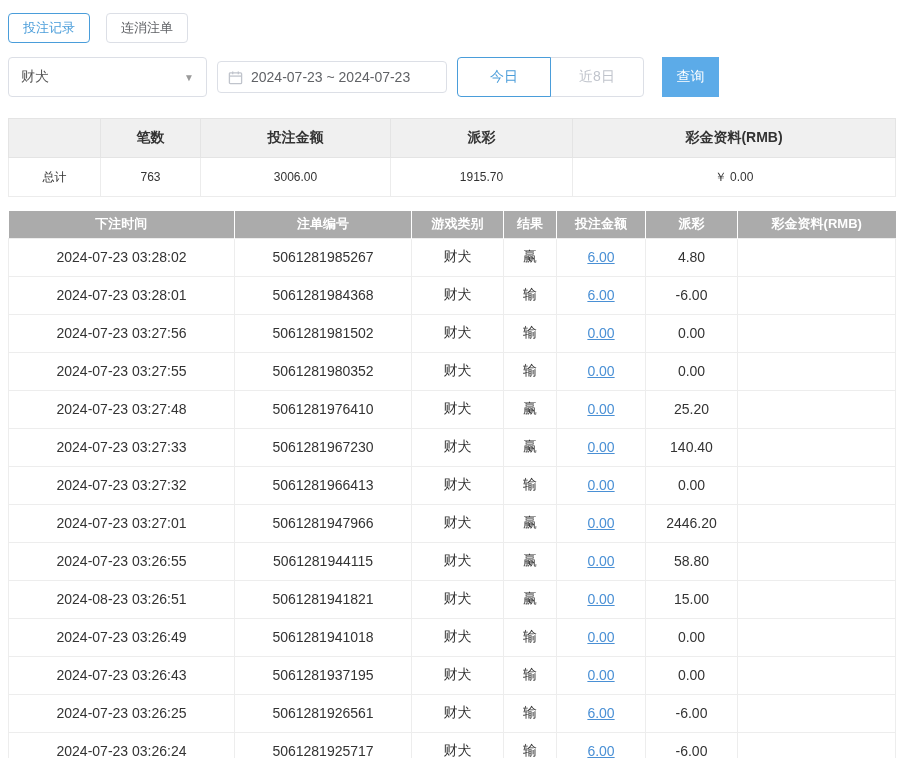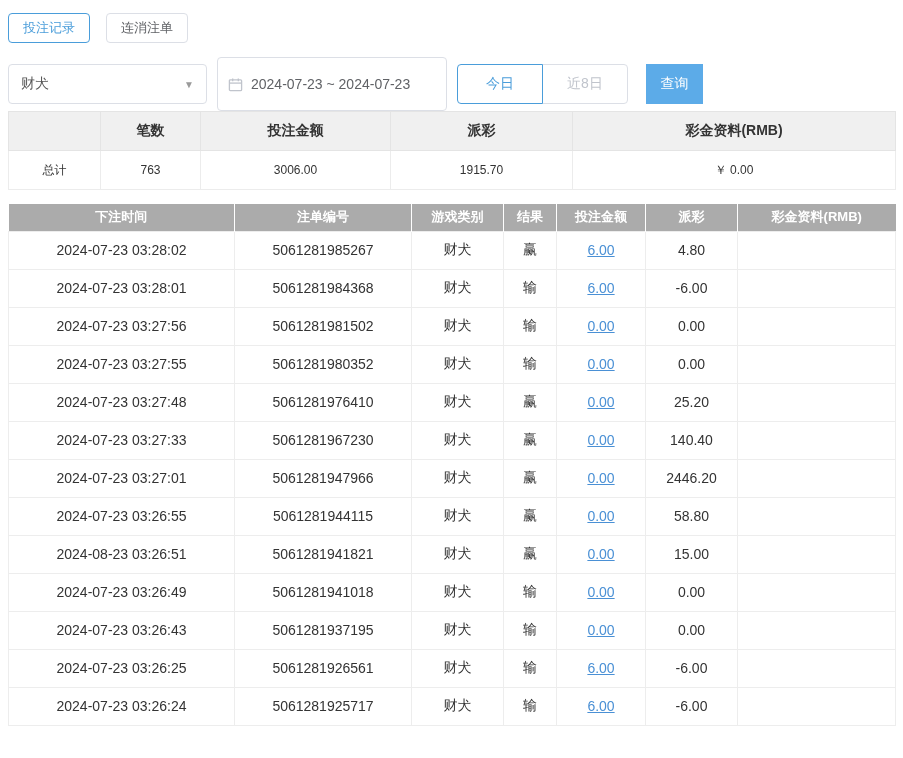--- a/index.html
+++ b/index.html
@@ -24,43 +24,43 @@
 
   
   .filters { display: flex; align-items: center; margin-top: 14px; }
   .select {
     width: 199px; height: 40px; border: 1px solid #dcdfe6; border-radius: 4px;
     display: flex; align-items: center; justify-content: space-between;
     padding: 0 12px; color: #555; cursor: pointer; background: #fff;
   }
   .select .arrow { color: #9a9a9a; font-size: 10px; }
   .date-input {
-    margin-left: 10px; width: 230px; height: 54px;
+    margin-left: 10px; width: 230px; height: 32px;
     border: 1px solid #dcdfe6; border-radius: 4px;
     display: flex; align-items: center; gap: 8px; padding: 0 10px;
     color: #606266; background: #fff; cursor: pointer;
   }
   .quick-group { display: flex; margin-left: 10px; }
   .quick {
-    height: 40px; width: 86px; background: #fff; border: 1px solid #dcdfe6;
+    height: 40px; width: 94px; background: #fff; border: 1px solid #dcdfe6;
     color: #c0c4cc; font-size: 14px; display: inline-flex; align-items: center;
     justify-content: center; cursor: pointer; margin-left: -1px; font-family: inherit;
   }
   .quick:first-child { margin-left: 0; border-radius: 4px 0 0 4px; }
   .quick:last-child { border-radius: 0 4px 4px 0; }
   .quick.active { color: #4a9dda; border-color: #4a9dda; position: relative; z-index: 2; }
   .search-btn {
     margin-left: 18px; width: 57px; height: 40px;
     background: #5cabe8; color: #fff; border: none; border-radius: 0;
     font-size: 14px; cursor: pointer; font-family: inherit;
   }
 
   
   table { border-collapse: collapse; table-layout: fixed; }
-  .summary { width: 887px; }
+  .summary { width: 887px; margin-top: 21px; }
   .summary th {
     background: #f0f0f0; height: 39px; font-weight: 600; font-size: 14px;
     text-align: center; border: 1px solid #e4e4e4; color: #333;
   }
   .summary td {
     height: 39px; text-align: center; background: #fff;
     border: 1px solid #ececec; font-size: 12px;
   }
 
   
@@ -212,20 +212,29 @@
         <tr class="bet-row">
     <td>2024-07-23 03:27:33</td>
     <td>5061281967230</td>
     <td>财犬</td>
     <td>赢</td>
     <td><a class="amount-link">0.00</a></td>
     <td>140.40</td>
     <td></td>
   </tr>
         <tr class="bet-row">
+    <td>2024-07-23 03:27:32</td>
+    <td>5061281966413</td>
+    <td>财犬</td>
+    <td>输</td>
+    <td><a class="amount-link">0.00</a></td>
+    <td>0.00</td>
+    <td></td>
+  </tr>
+        <tr class="bet-row">
     <td>2024-07-23 03:27:01</td>
     <td>5061281947966</td>
     <td>财犬</td>
     <td>赢</td>
     <td><a class="amount-link">0.00</a></td>
     <td>2446.20</td>
     <td></td>
   </tr>
         <tr class="bet-row">
     <td>2024-07-23 03:26:55</td>

